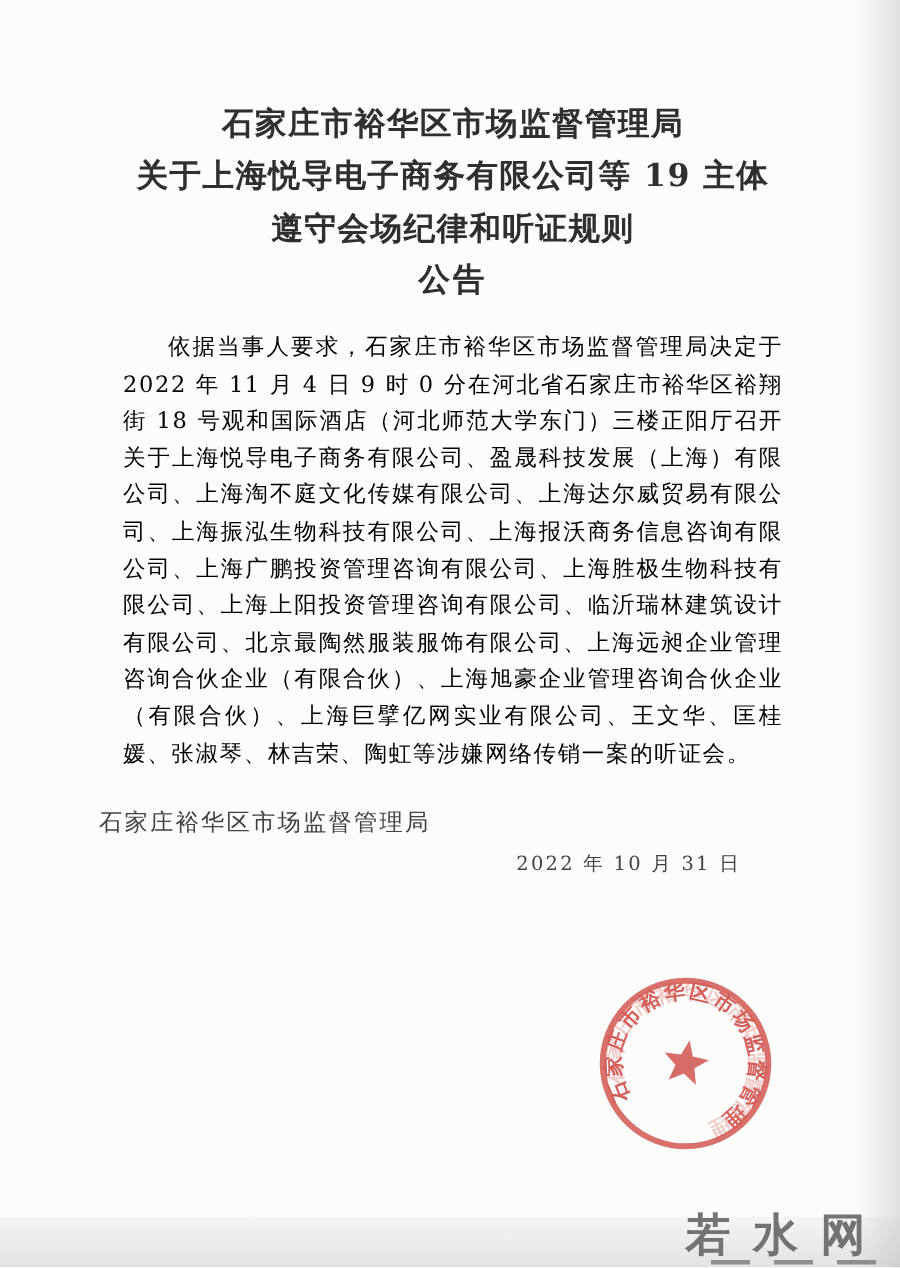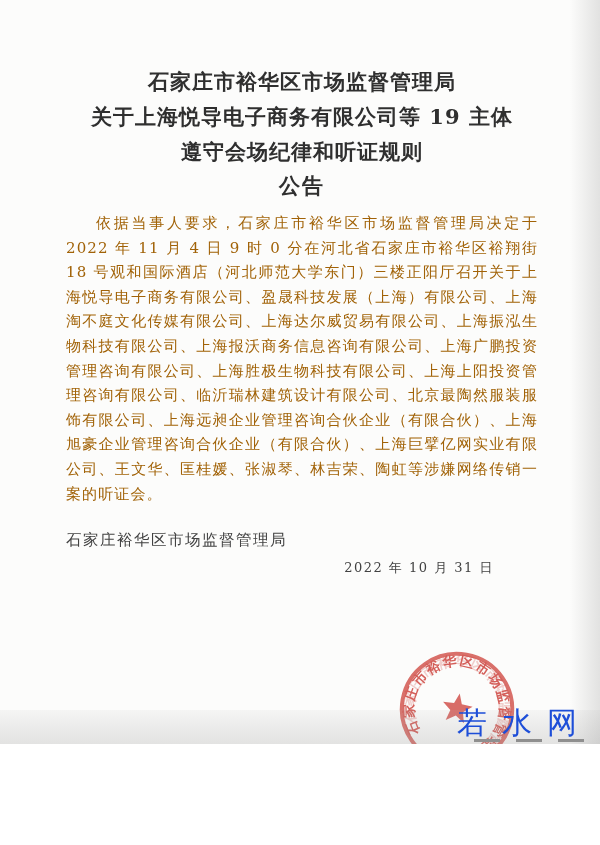--- a/index.html
+++ b/index.html
@@ -1,17 +1,17 @@
 <!DOCTYPE html>
 <html><head>
 <meta charset="utf-8">
 <style>
   html,body{margin:0;padding:0;background:#ffffff;}
   .page{
-    position:relative;width:600px;height:744px;overflow:hidden;
+    position:relative;width:600px;height:845px;overflow:hidden;
     background:#fcfcfb;
     font-family:"DejaVu Serif","Liberation Serif",serif;
     color:#3d3d3d;
   }
   
   .scan-shadow-right{
     position:absolute;top:0;right:0;width:30px;height:845px;
     background:linear-gradient(to right, rgba(120,120,120,0) 0%, rgba(120,120,120,0.14) 70%, rgba(120,120,120,0.20) 100%);
     pointer-events:none;
   }
@@ -19,22 +19,22 @@
     position:absolute;left:0;right:0;bottom:0;height:34px;
     background:linear-gradient(to bottom, rgba(180,180,180,0.10), rgba(160,160,160,0.28));
   }
   .content{
     position:absolute;left:66px;top:64px;width:472px;
   }
   .title{margin:0 0 8px 0;text-align:center;font-weight:700;color:#2f2f2f;}
   .title .tline{font-size:21px;line-height:35px;letter-spacing:1px;}
   .title .gonggao{font-size:21px;line-height:34px;letter-spacing:2px;}
   .body-text p{
-    margin:0;font-size:15px;line-height:24.6px;letter-spacing:1.1px;
-    text-align:justify;text-indent:2em;color:#a16207;
+    margin:16px;font-size:15px;line-height:24.6px;letter-spacing:1.1px;
+    text-align:justify;text-indent:2em;color:#000000;
   }
   .contact{
     margin:0;font-size:15px;line-height:24.6px;letter-spacing:1.1px;
     text-indent:2em;color:#424242;
   }
   .sig{
     margin-top:24px;font-size:15.5px;letter-spacing:1.5px;
     text-align:left;padding-right:10px;color:#424242;
   }
   .date{
@@ -48,21 +48,21 @@
   }
   .seal text{
     font-family:"DejaVu Serif","Liberation Serif",serif;
     font-weight:700;font-size:14px;letter-spacing:2px;
     fill:#cf4a44;
   }
   
   .watermark{
     position:absolute;right:8px;bottom:6px;
     font-family:"DejaVu Sans","Liberation Sans",sans-serif;
-    font-weight:400;font-size:30px;letter-spacing:15px;color:#1d4ed8;
+    font-weight:700;font-size:30px;letter-spacing:15px;color:#737373;
     line-height:30px;
     margin-left:24px;
   }
   .watermark-sub{
     position:absolute;right:16px;bottom:2px;display:flex;gap:16px;
   }
   .watermark-sub span{display:block;width:26px;height:3px;background:#8f8f8f;}
 </style>
 </head>
 <body>

